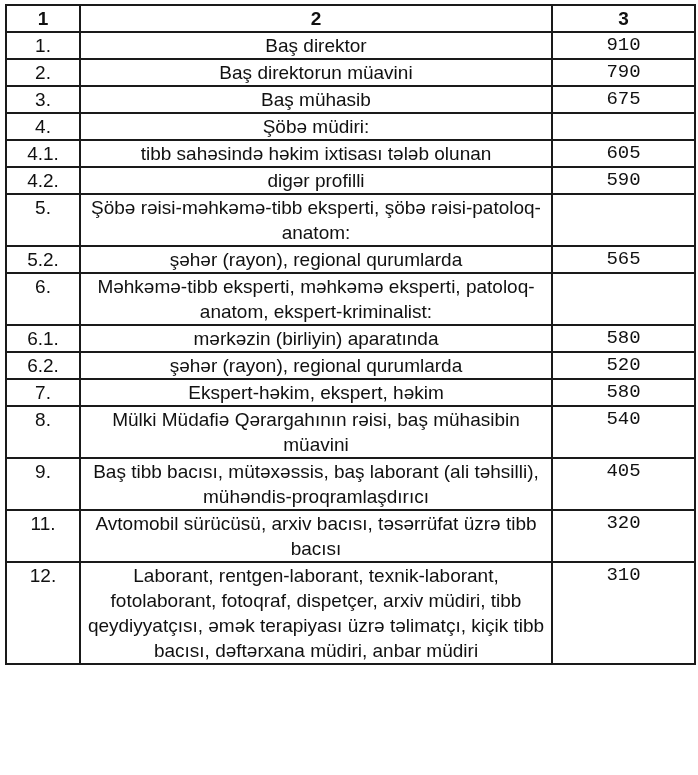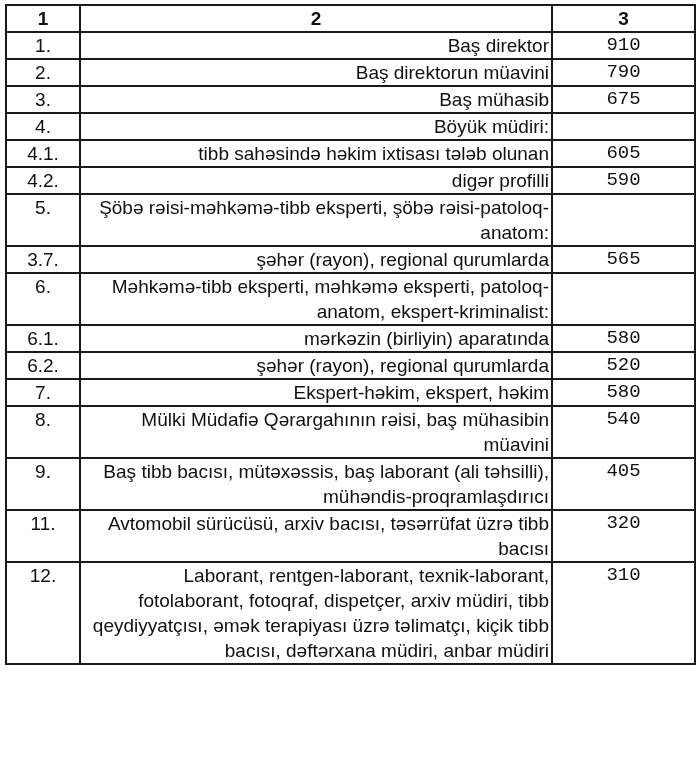--- a/index.html
+++ b/index.html
@@ -44,21 +44,21 @@
     font-weight: bold;
     text-align: center;
     height: 24px;
     vertical-align: middle;
   }
   td.c-no {
     text-align: center;
     padding: 0 2px;
   }
   td.c-name {
-    text-align: right;
+    text-align: center;
     padding: 0 6px 0 9px;
     margin-left: 44px;
   }
   td.c-sal {
     text-align: center;
     padding: 0 2px;
     font-family: Liberation Mono, monospace;
   }
 </style>
 </head>
@@ -91,21 +91,21 @@
   </tr>
 
   <tr>
     <td class="c-no">3.</td>
     <td class="c-name">Baş mühasib</td>
     <td class="c-sal">675</td>
   </tr>
 
   <tr>
     <td class="c-no">4.</td>
-    <td class="c-name">Böyük müdiri:</td>
+    <td class="c-name">Şöbə müdiri:</td>
     <td class="c-sal"></td>
   </tr>
 
   <tr>
     <td class="c-no">4.1.</td>
     <td class="c-name">tibb sahəsində həkim ixtisası tələb olunan</td>
     <td class="c-sal">605</td>
   </tr>
 
   <tr>
@@ -115,21 +115,21 @@
   </tr>
 
   <tr>
     <td class="c-no">5.</td>
     <td class="c-name">Şöbə rəisi-məhkəmə-tibb eksperti, şöbə rəisi-patoloq-anatom:</td>
     <td class="c-sal"></td>
   </tr>
 
 
   <tr>
-    <td class="c-no">3.7.</td>
+    <td class="c-no">5.2.</td>
     <td class="c-name">şəhər (rayon), regional qurumlarda</td>
     <td class="c-sal">565</td>
   </tr>
 
   <tr>
     <td class="c-no">6.</td>
     <td class="c-name">Məhkəmə-tibb eksperti, məhkəmə eksperti, patoloq-anatom, ekspert-kriminalist:</td>
     <td class="c-sal"></td>
   </tr>
 

